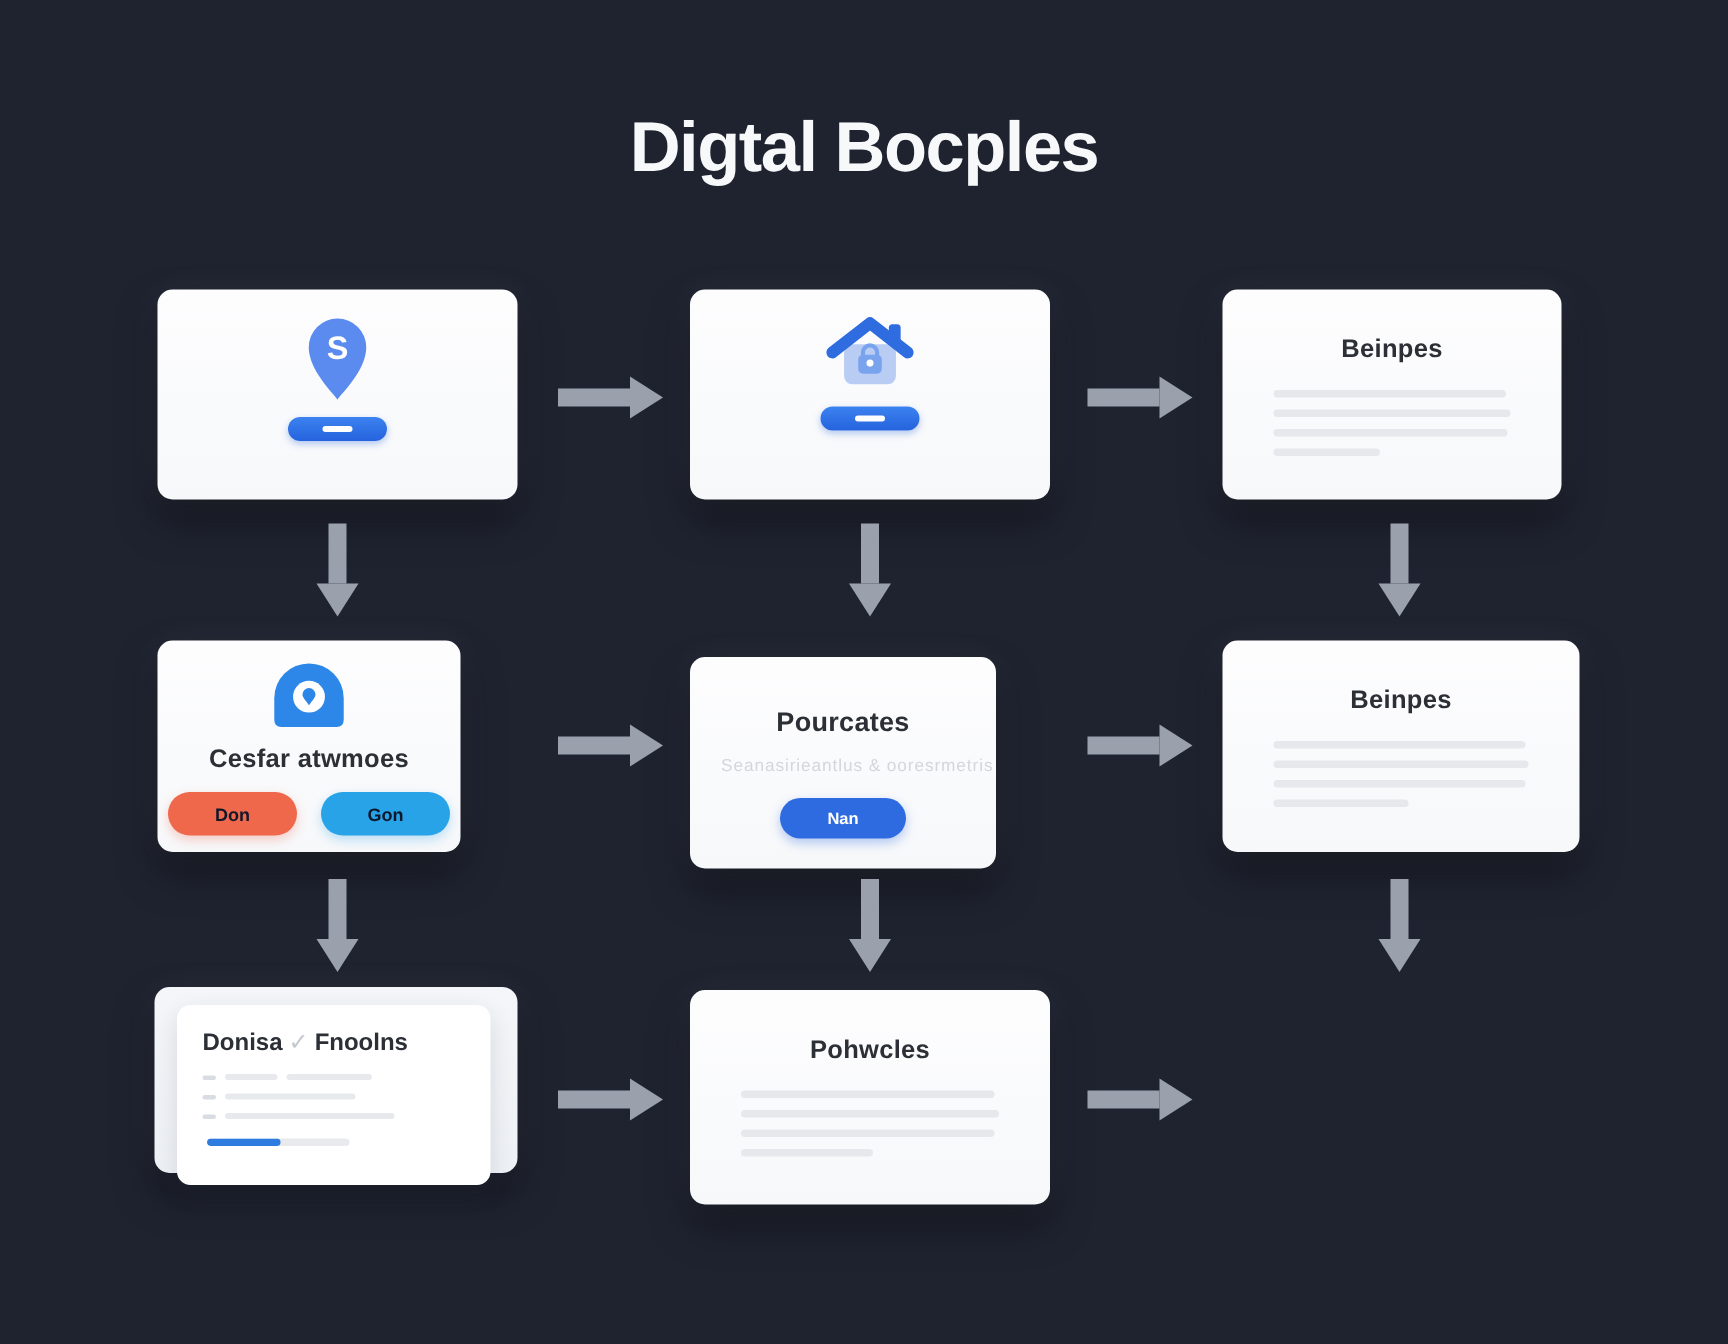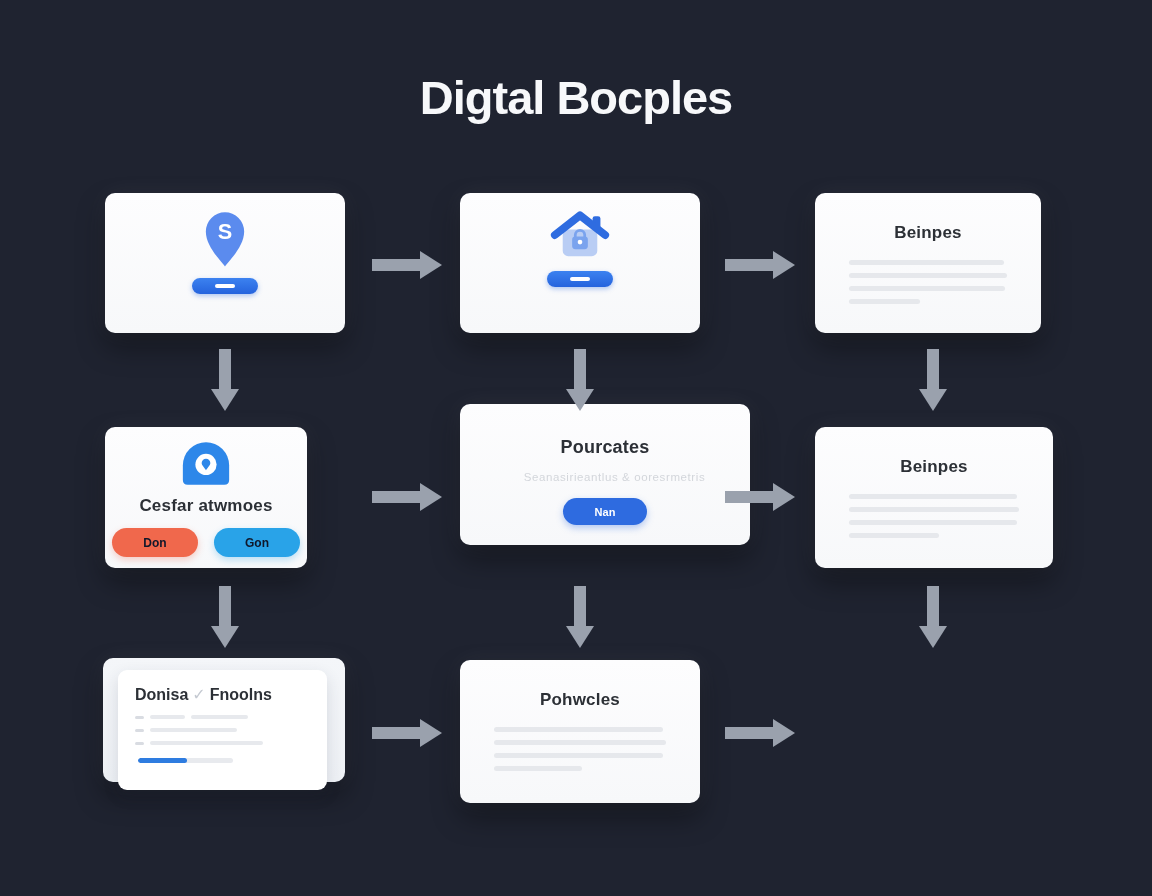--- a/index.html
+++ b/index.html
@@ -18,21 +18,21 @@
   .card {
     position:absolute; background:linear-gradient(180deg,#fdfdfe,#f7f8fa);
     border-radius:10px;
     box-shadow:0 0 26px rgba(255,255,255,0.055), 0 14px 28px rgba(0,0,0,0.38);
     display:flex; flex-direction:column; align-items:center;
   }
   .r1c1{left:105px;top:193px;width:240px;height:140px}
   .r1c2{left:460px;top:193px;width:240px;height:140px}
   .r1c3{left:815px;top:193px;width:226px;height:140px}
   .r2c1{left:105px;top:427px;width:202px;height:141px}
-  .r2c2{left:460px;top:404px;width:290px;height:141px}
+  .r2c2{left:460px;top:438px;width:204px;height:141px}
   .r2c3{left:815px;top:427px;width:238px;height:141px}
   .r3c1{left:103px;top:658px;width:242px;height:124px;background:linear-gradient(180deg,#f4f6f9,#eef1f5)}
   .r3c2{left:460px;top:660px;width:240px;height:143px}
   .r3c3{left:815px;top:660px;width:238px;height:143px}
 
   .card-title { font-size:17px; font-weight:700; color:#2c3036; letter-spacing:.2px; }
   .mt-title { margin-top:30px; }
 
   
   .skel { width:100%; padding:0 34px; margin-top:17px;

